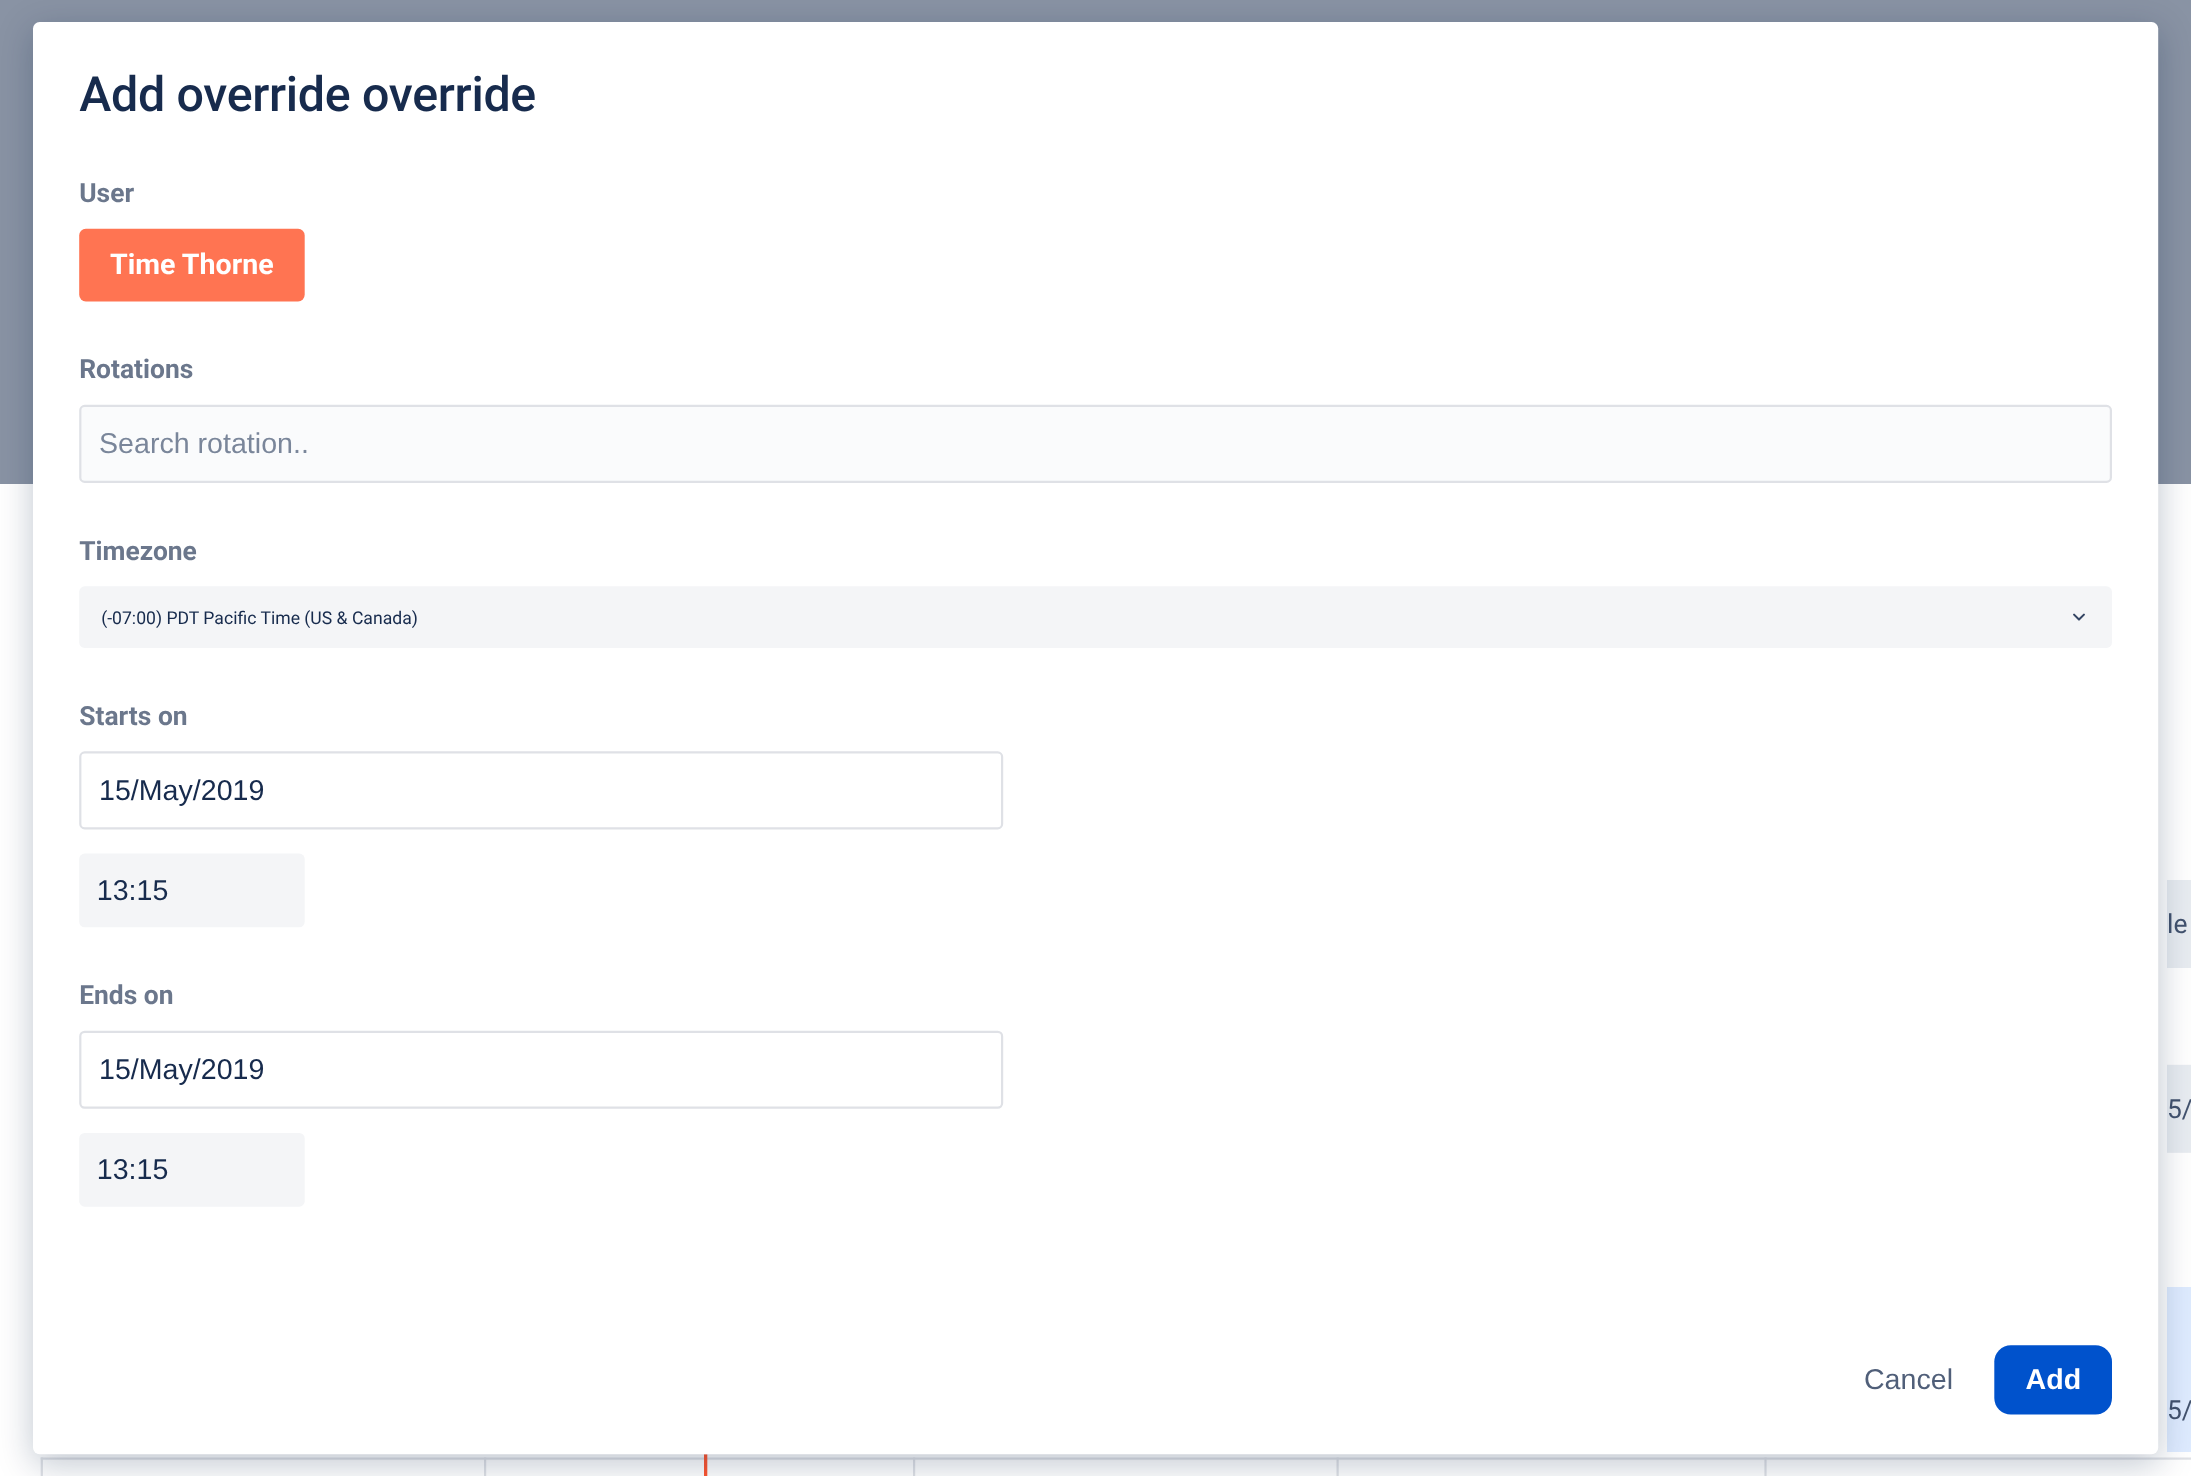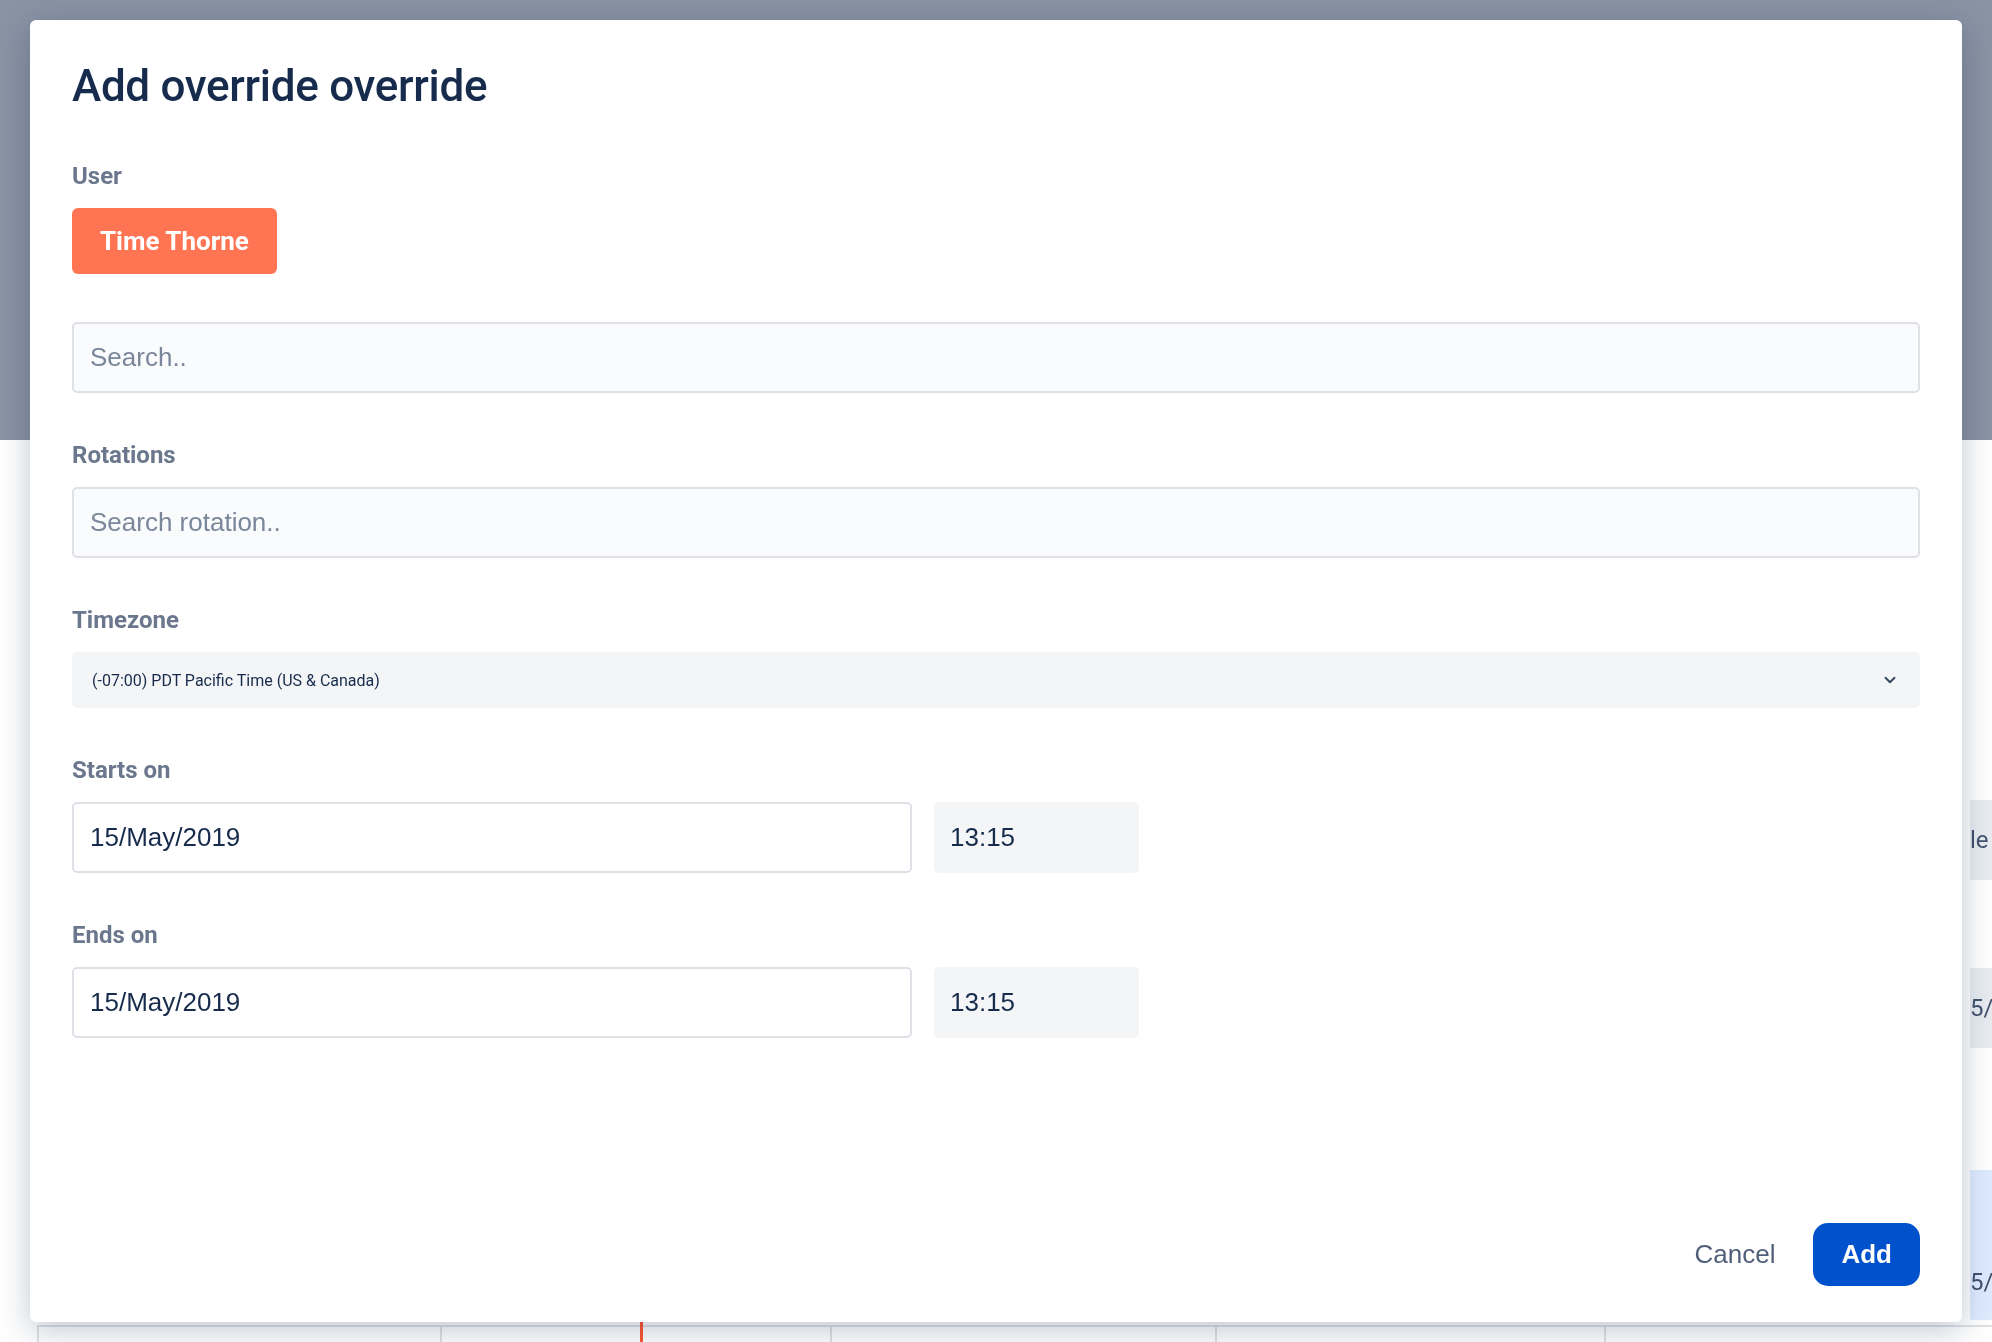--- a/index.html
+++ b/index.html
@@ -153,20 +153,21 @@
     width: 20px;
     height: 20px;
     display: flex;
     align-items: center;
     justify-content: center;
   }
   .dt-row {
     display: flex;
     gap: 22px;
     margin-bottom: 48px;
+    flex-direction: column;
   }
   .date-input {
     width: 840px;
     border: 2px solid #dfe1e6;
     border-radius: 5px;
     background: #ffffff;
     font-size: 26px;
     color: #172b4d;
     padding: 18px 16px;
     outline: none;
@@ -231,21 +232,20 @@
 
 <div class="modal">
   <h1 class="modal-title">Add override override</h1>
 
   <div class="field-label">User</div>
   <div>
     <span class="user-chip">
       <span>Time Thorne</span>
     </span>
   </div>
-  <input class="search-input" type="text" placeholder="Search.." style="">
 
   <div class="field-label">Rotations</div>
   <input class="search-input" type="text" placeholder="Search rotation.." style="">
 
   <div class="field-label">Timezone</div>
   <div class="tz-select">
     <span class="value">(-07:00) PDT Pacific Time (US &amp; Canada)</span>
     <span class="chev">
       <svg width="18" height="18" viewBox="0 0 24 24" fill="none" stroke="#344563" stroke-width="2.5" stroke-linecap="round" stroke-linejoin="round">
           <polyline points="6 9 12 15 18 9"></polyline>

